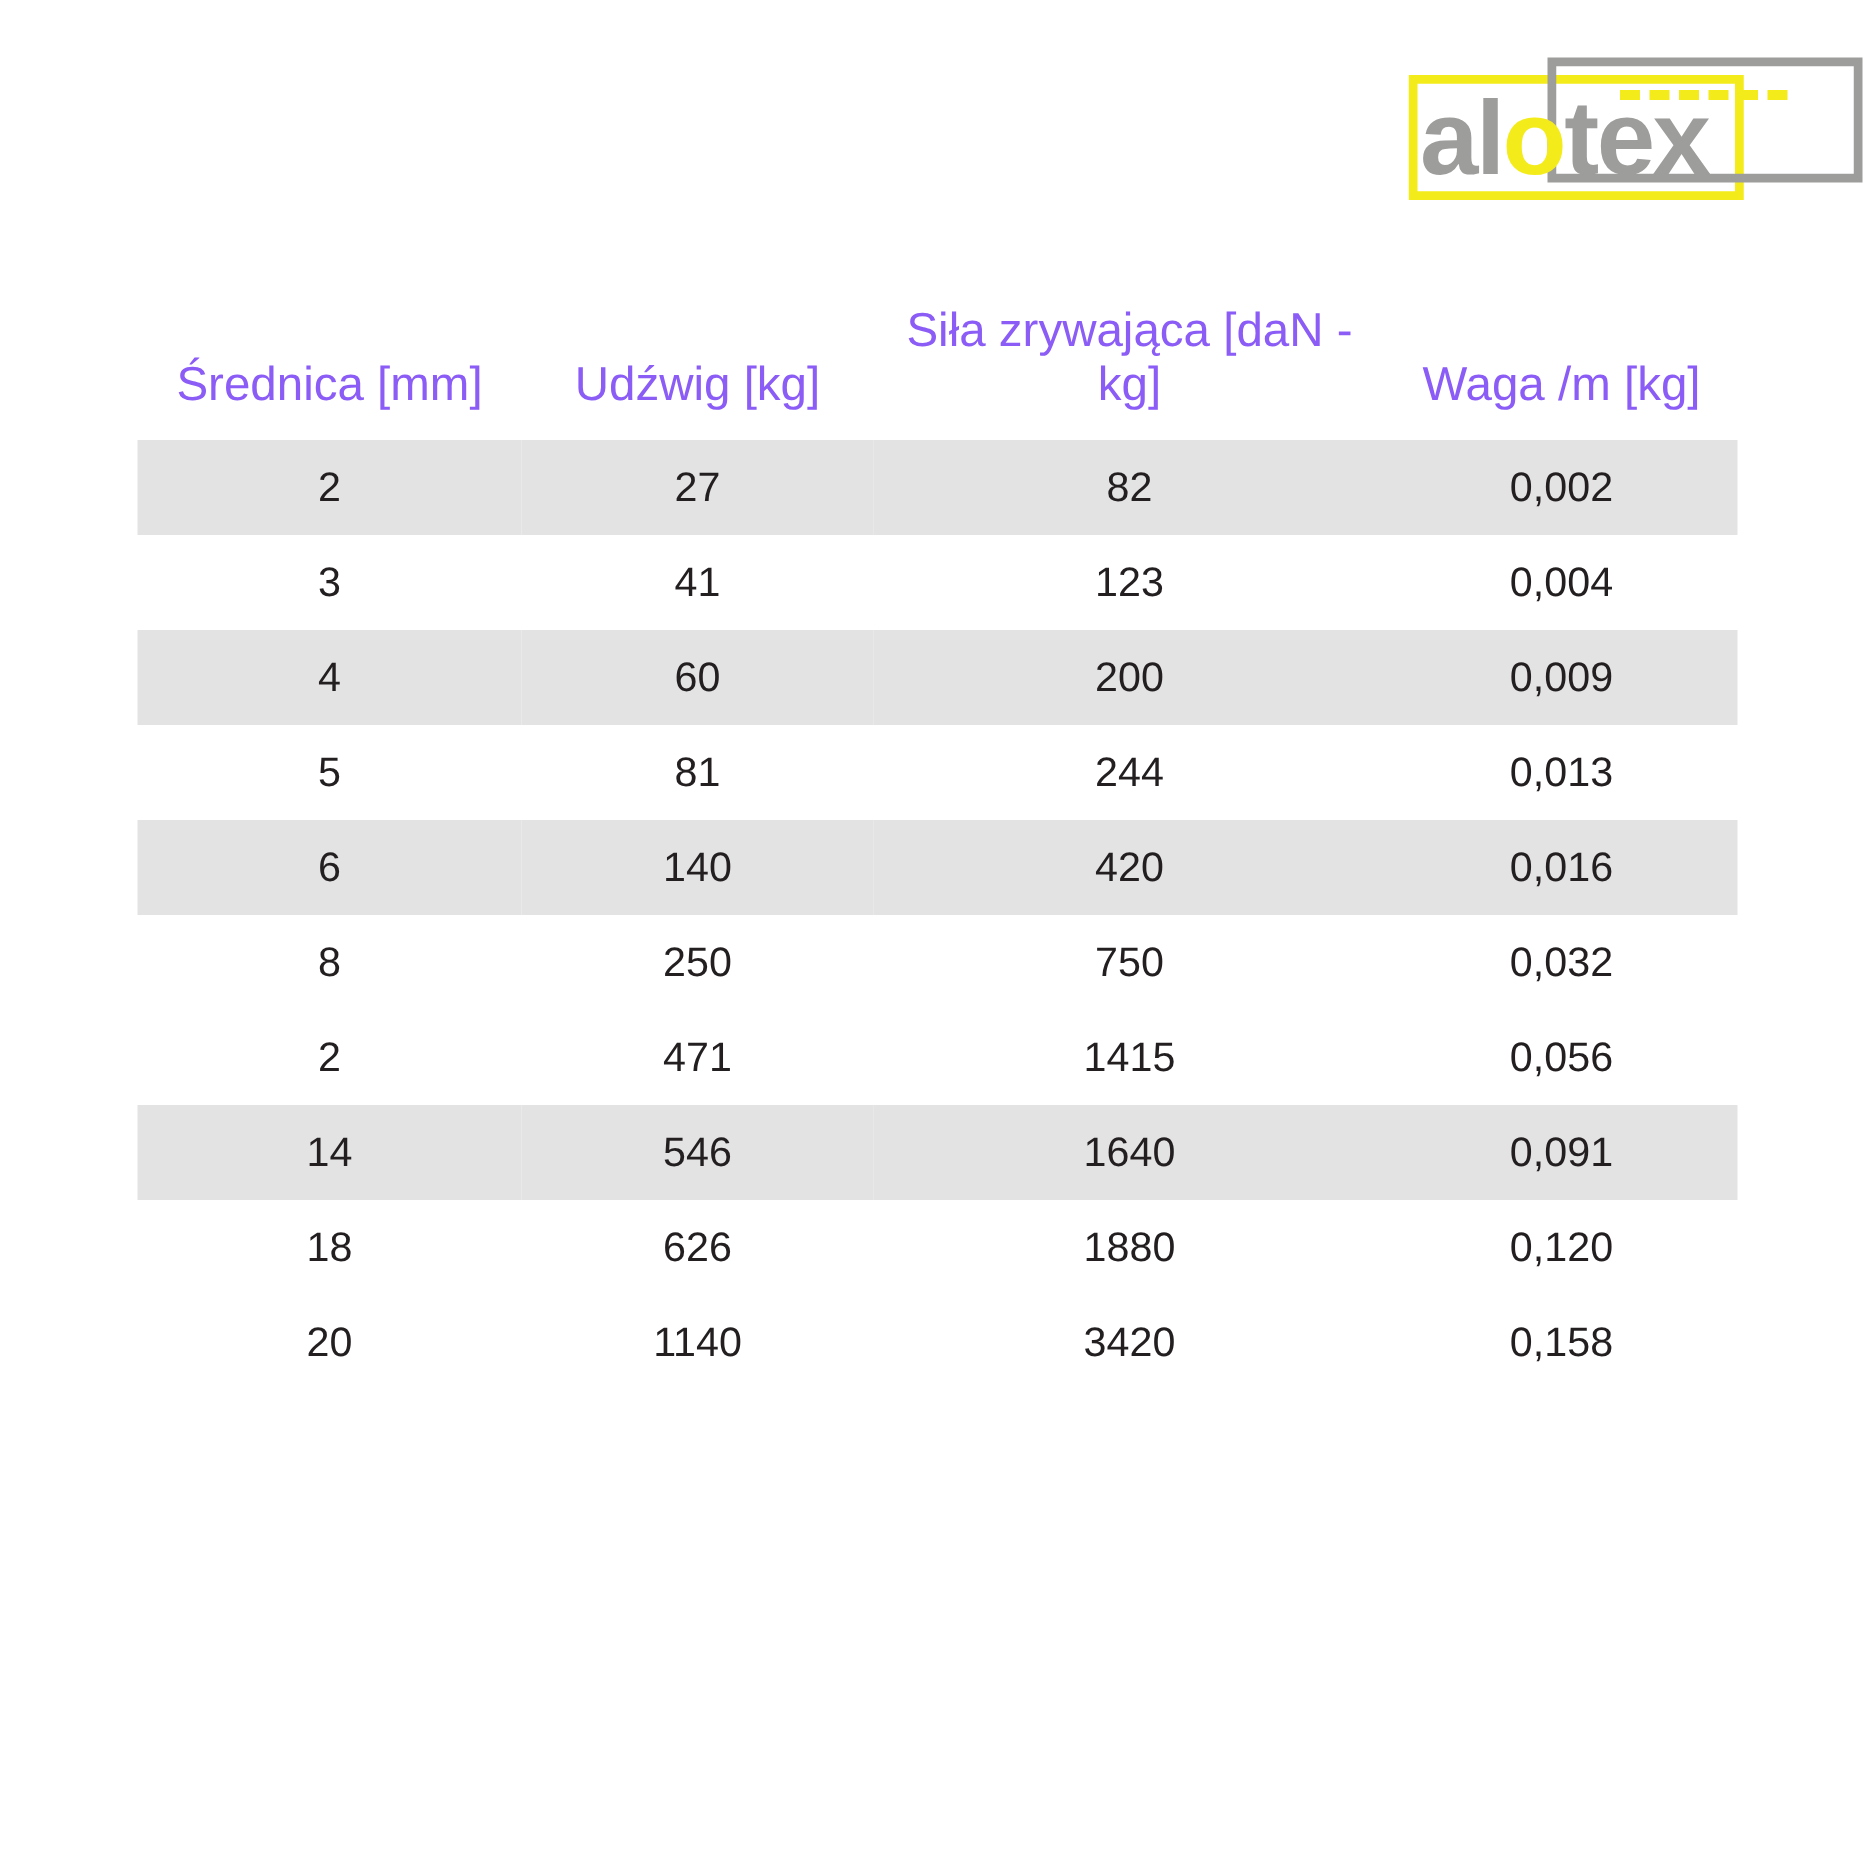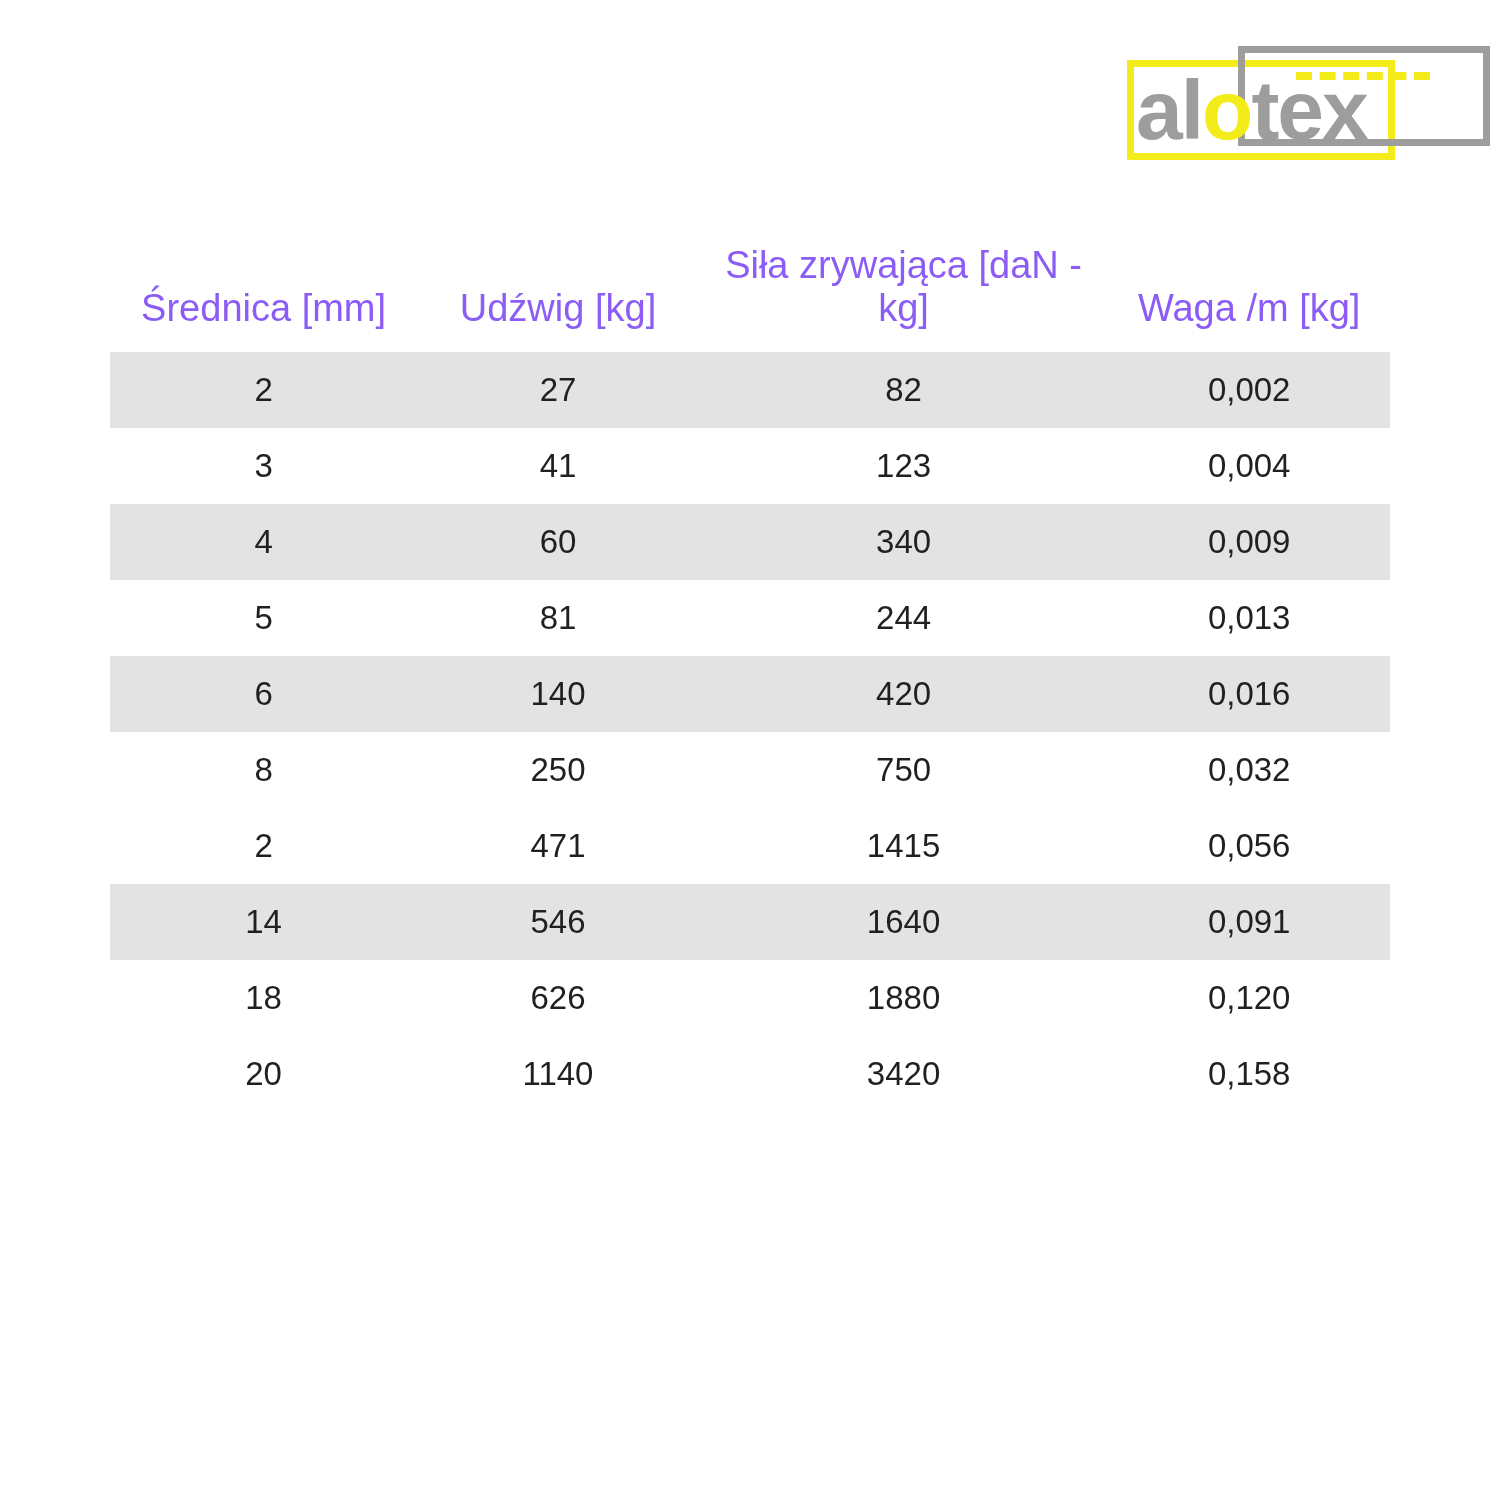--- a/index.html
+++ b/index.html
@@ -162,21 +162,21 @@
           </tr>
           <tr>
             <td>3</td>
             <td>41</td>
             <td>123</td>
             <td>0,004</td>
           </tr>
           <tr class="alt">
             <td>4</td>
             <td>60</td>
-            <td>340</td>
+            <td>200</td>
             <td>0,009</td>
           </tr>
           <tr>
             <td>5</td>
             <td>81</td>
             <td>244</td>
             <td>0,013</td>
           </tr>
           <tr class="alt">
             <td>6</td>

